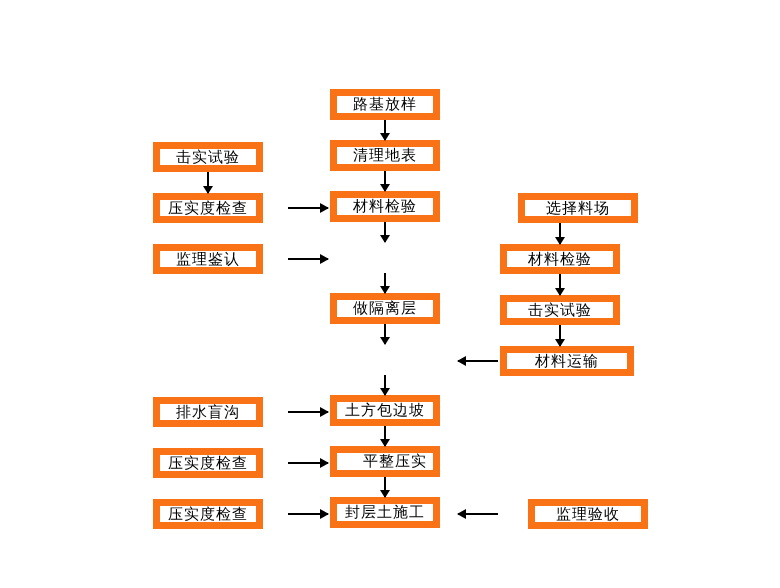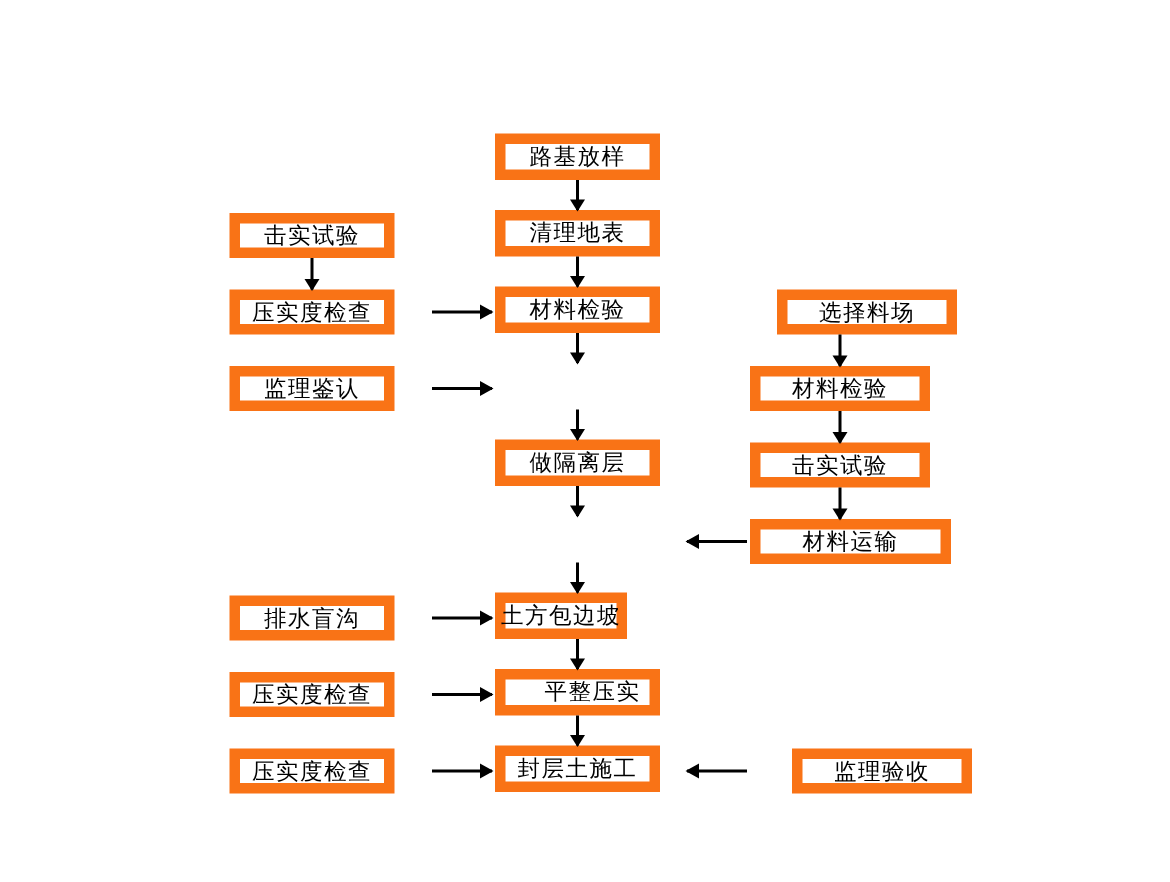--- a/index.html
+++ b/index.html
@@ -84,21 +84,21 @@
 </style>
 </head>
 <body>
 
 <div id="canvas">
 
   <div class="node" style="left:330px; top:89px; width:110px; height:31px;">路基放样</div>
   <div class="node" style="left:330px; top:140px; width:110px; height:31px;">清理地表</div>
   <div class="node" style="left:330px; top:191px; width:110px; height:31px;">材料检验</div>
   <div class="node" style="left:330px; top:293px; width:110px; height:31px;">做隔离层</div>
-  <div class="node" style="left:330px; top:395px; width:88px; height:31px;">土方包边坡</div>
+  <div class="node" style="left:330px; top:395px; width:110px; height:31px;">土方包边坡</div>
   <div class="node" style="left:330px; top:446px; width:110px; height:31px;padding-left:20px;">平整压实</div>
   <div class="node" style="left:330px; top:497px; width:110px; height:31px;">封层土施工</div>
 
   <div class="varrow" style="left:385px; top:120px; height:20px;">
     <div class="stem"></div>
     <div class="head"></div>
   </div>
   <div class="varrow" style="left:385px; top:171px; height:20px;">
     <div class="stem"></div>
     <div class="head"></div>

